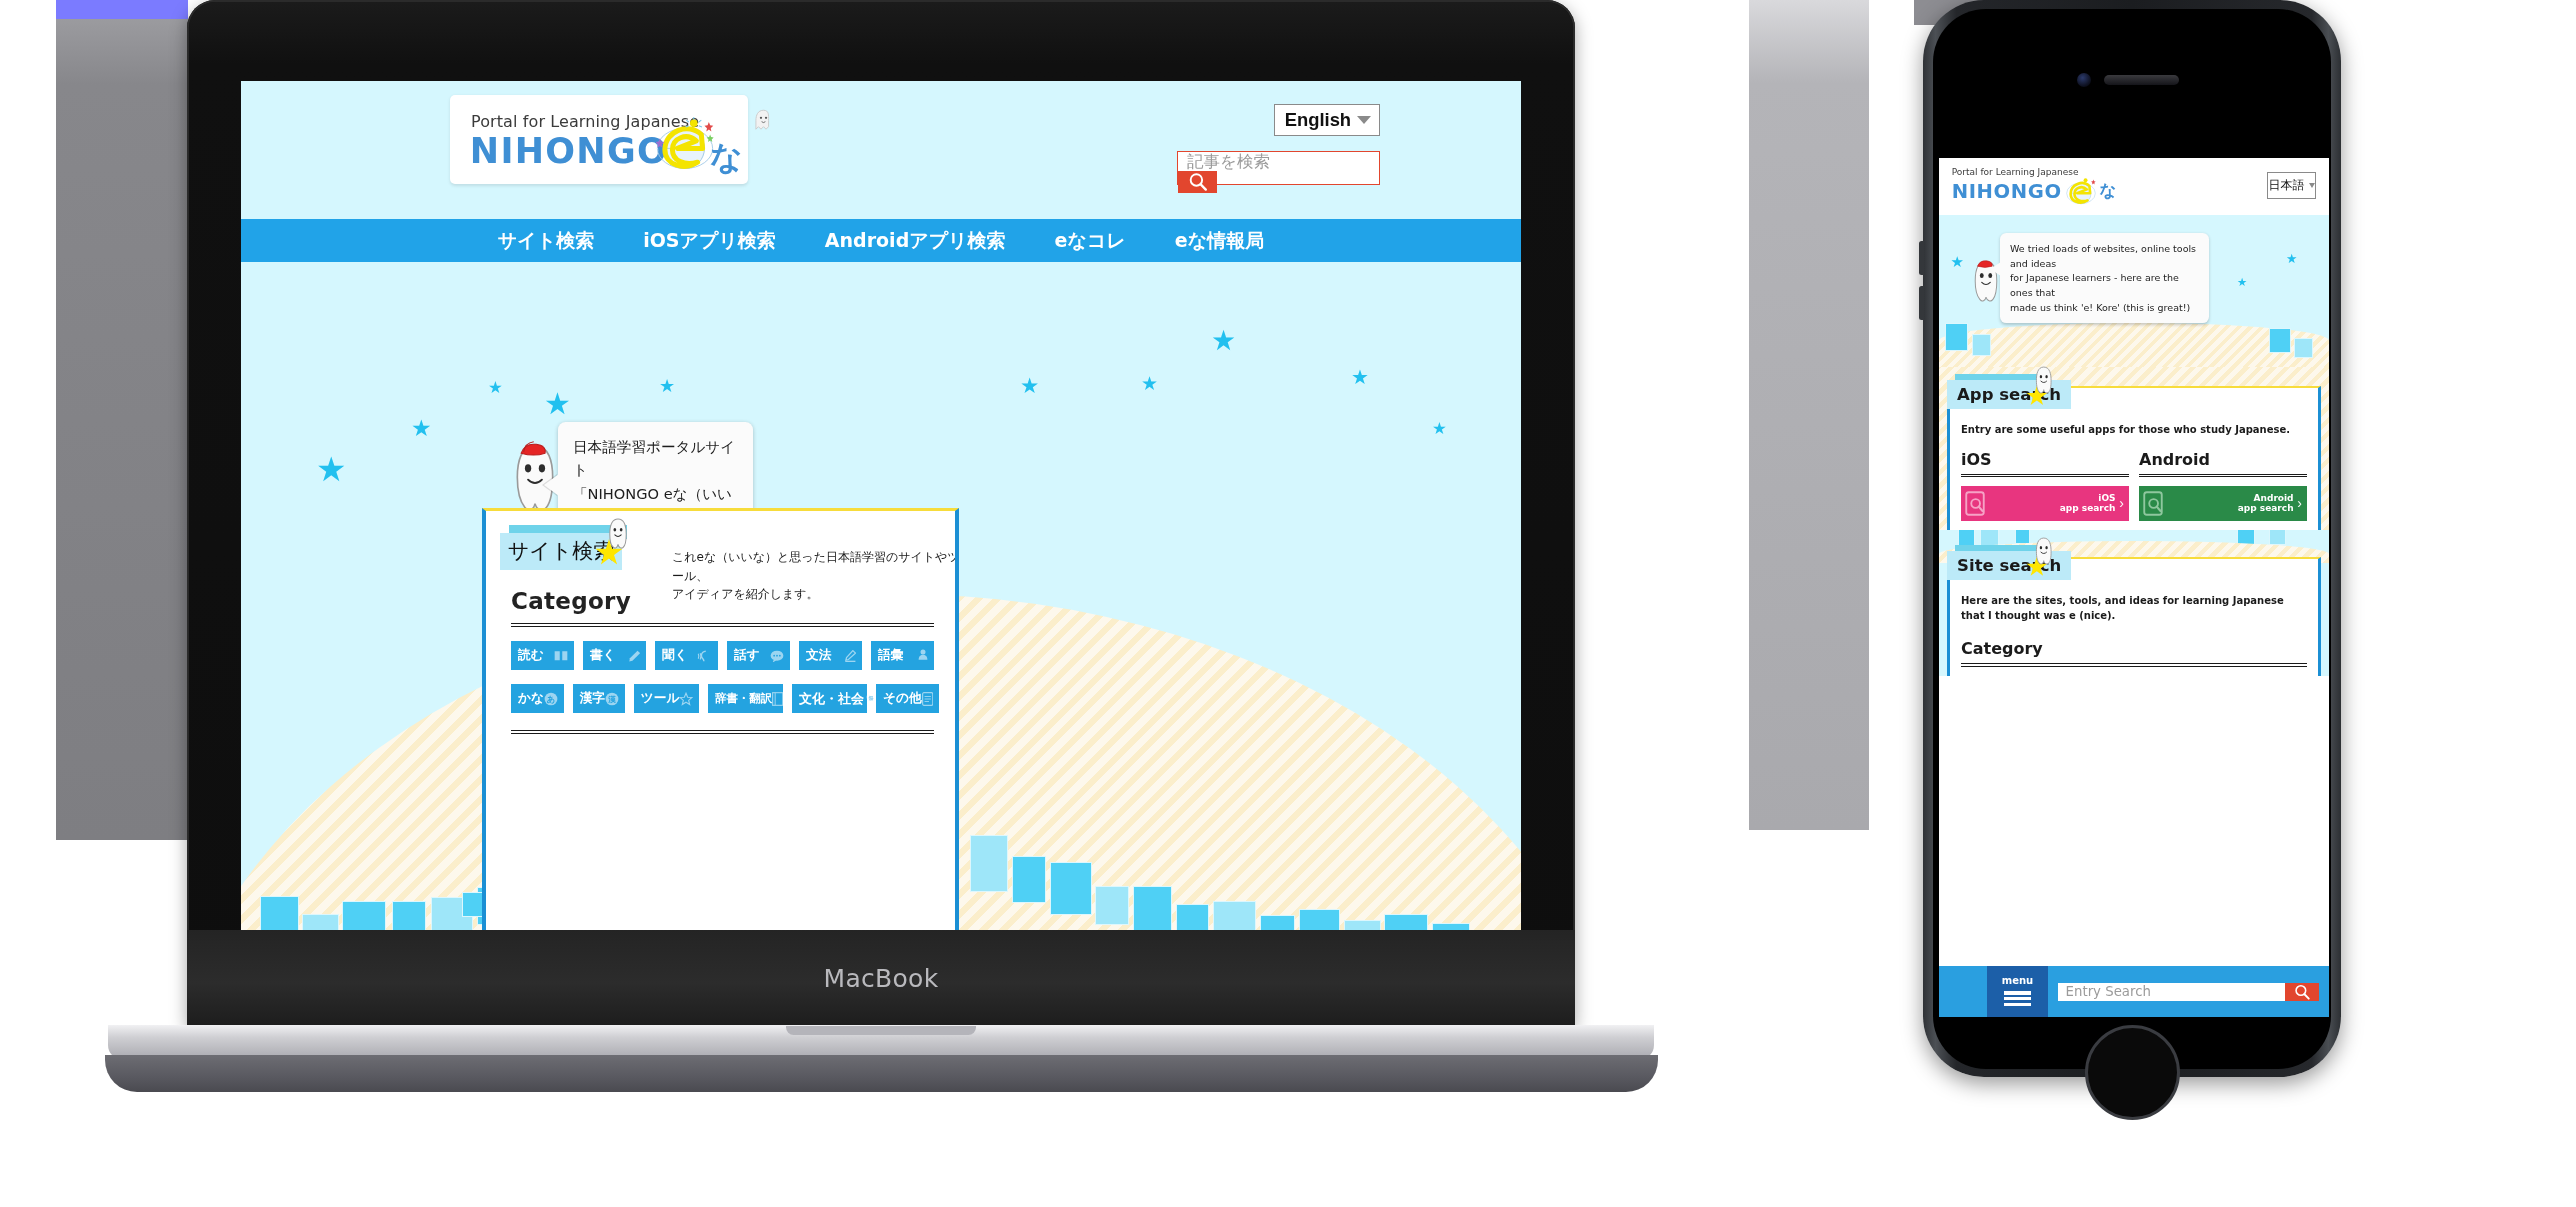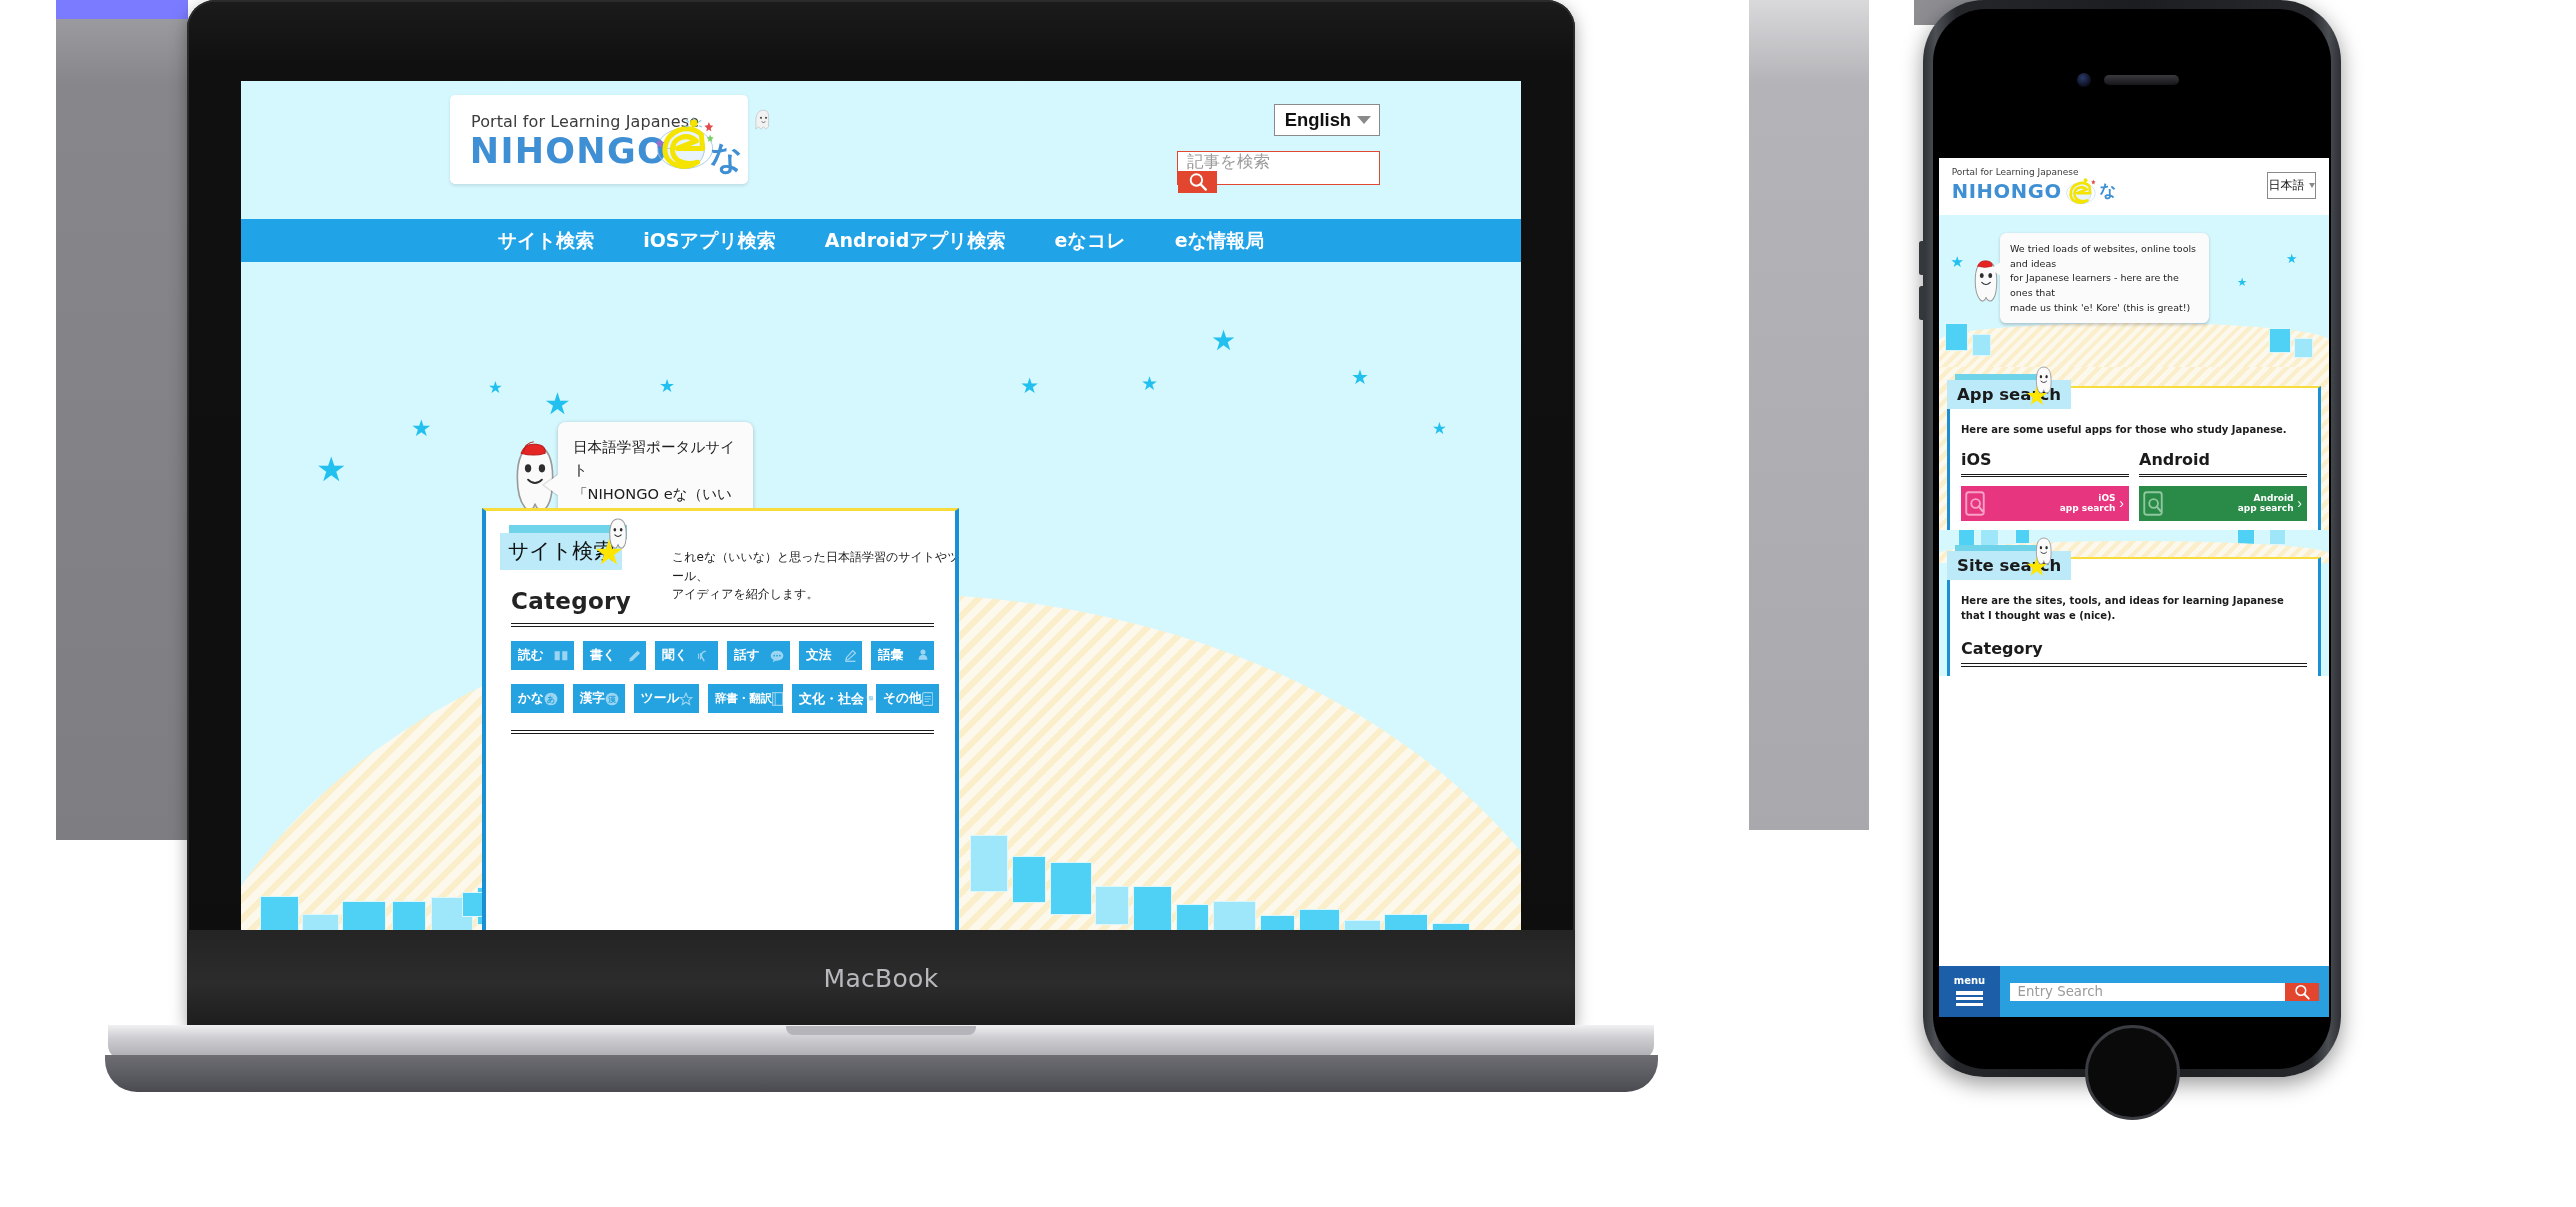--- a/index.html
+++ b/index.html
@@ -325,21 +325,21 @@
     padding:0 5px 0 3.8px; color:#fff; cursor:pointer;
   }
   .appbtn .lbl { font-size:9px; font-weight:bold; text-align:right; line-height:1.2;
                  font-family:"DejaVu Sans", sans-serif; }
   .appbtn .chev { font-size:14px; margin-left:3.8px; opacity:.95; }
   .m-cat { margin:16.5px 11.4px 0 11.4px; }
   .m-cat h3 { font-size:16px; font-weight:bold; color:#1b1b1b; font-family:"DejaVu Sans", sans-serif; }
 
   .m-bottom {
     position:absolute; left:0; bottom:0; width:390px; height:51px;
-    background:#2a9fe0; display:flex; align-items:center;
+    background:#2a9fe0; display:flex; align-items:center;padding-left:48px;
   }
   .m-menu {
     width:61px; height:51px; background:#1c5fa8; color:#fff;
     display:flex; flex-direction:column; align-items:center; justify-content:center; gap:3.2px; cursor:pointer;
   }
   .m-menu .mt { font-size:10px; font-weight:bold; font-family:"DejaVu Sans", sans-serif; }
   .m-menu .bars i { display:block; width:27px; height:3.2px; background:#fff; margin:2.5px 0; }
   .m-search { flex:1; display:flex; margin:0 10px; height:18px; background:#fff; }
   .m-search input { flex:1; border:0; outline:0; padding:0 7.6px; font-size:13.3px; color:#333;
                     font-family:"DejaVu Sans", sans-serif; min-width:0; }
@@ -698,21 +698,21 @@
             </div>
             <div class="starp"></div>
             <svg class="ghost3" width="21.5" height="29" viewBox="0 0 38 50">
               <path d="M19 3 C8 3 6 16 6 27 C6 37 8 45 12 48 C15 50 18 48 19 43 C20 48 24 50 27 48 C31 45 32 37 32 27 C32 16 30 3 19 3z" fill="#fafafa" stroke="#9a9a9a" stroke-width="1.6"></path>
               <ellipse cx="14" cy="20" rx="2.1" ry="2.8" fill="#2d2d2d"></ellipse>
               <ellipse cx="24" cy="20" rx="2.1" ry="2.8" fill="#2d2d2d"></ellipse>
               <path d="M14 28 q5 5 10 0" stroke="#2d2d2d" stroke-width="1.6" fill="none" stroke-linecap="round"></path>
             </svg>
           </div>
 
-          <div class="m-lead">Here are some useful apps for those who study Japanese.</div>
+          <div class="m-lead">Entry are some useful apps for those who study Japanese.</div>
 
           <div class="m-two">
             <div class="m-col">
               <h3>iOS</h3>
               <div class="m-rule"></div>
               <div class="appbtn" style="background:#e8357f">
                 <svg width="20" height="25" viewBox="0 0 32 40">
                   <rect x="2" y="2" width="28" height="36" rx="4" fill="none" stroke="#f6a2c6" stroke-width="3"></rect>
                   <circle cx="17" cy="20" r="7" fill="none" stroke="#f6a2c6" stroke-width="3"></circle>
                   <path d="M22 25 l6 7" stroke="#f6a2c6" stroke-width="3.4" stroke-linecap="round"></path>

